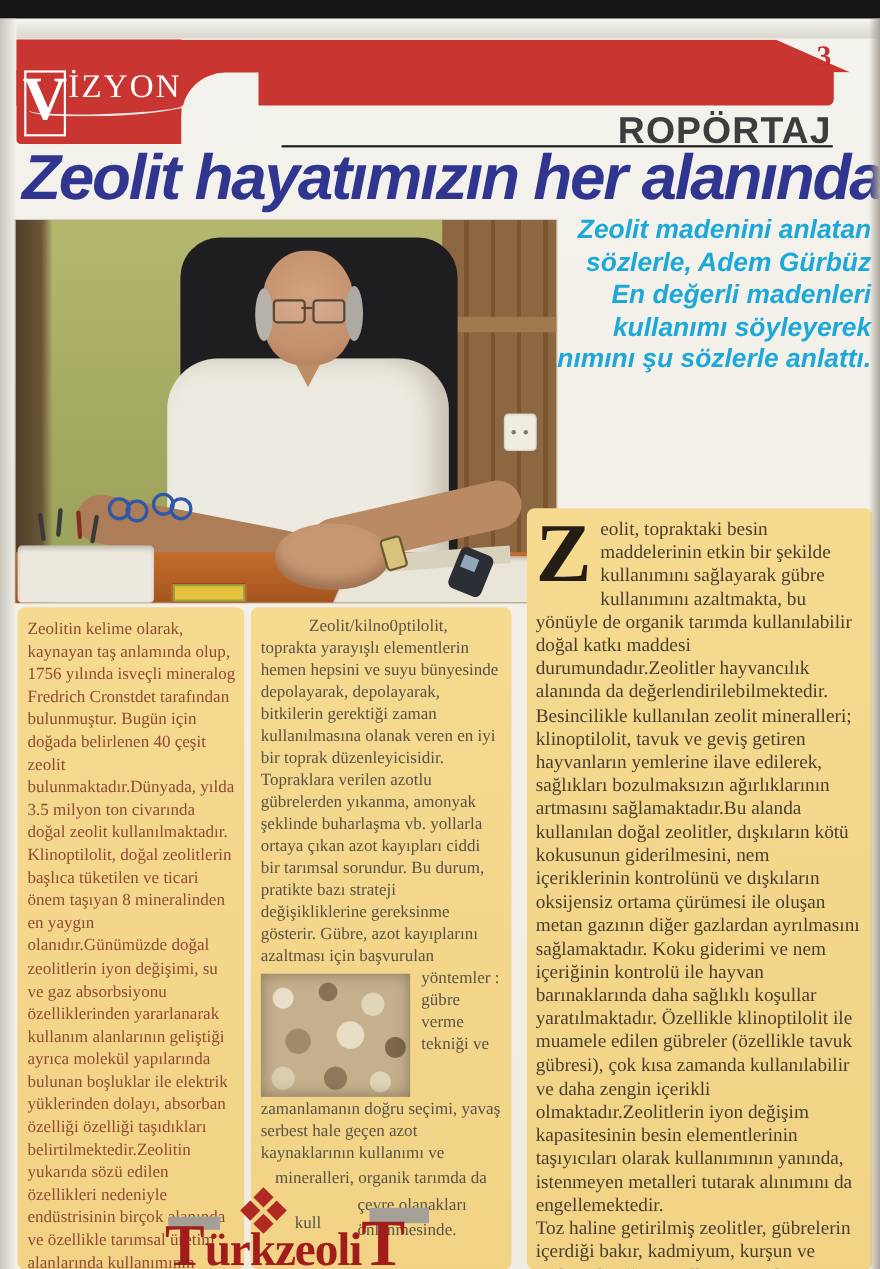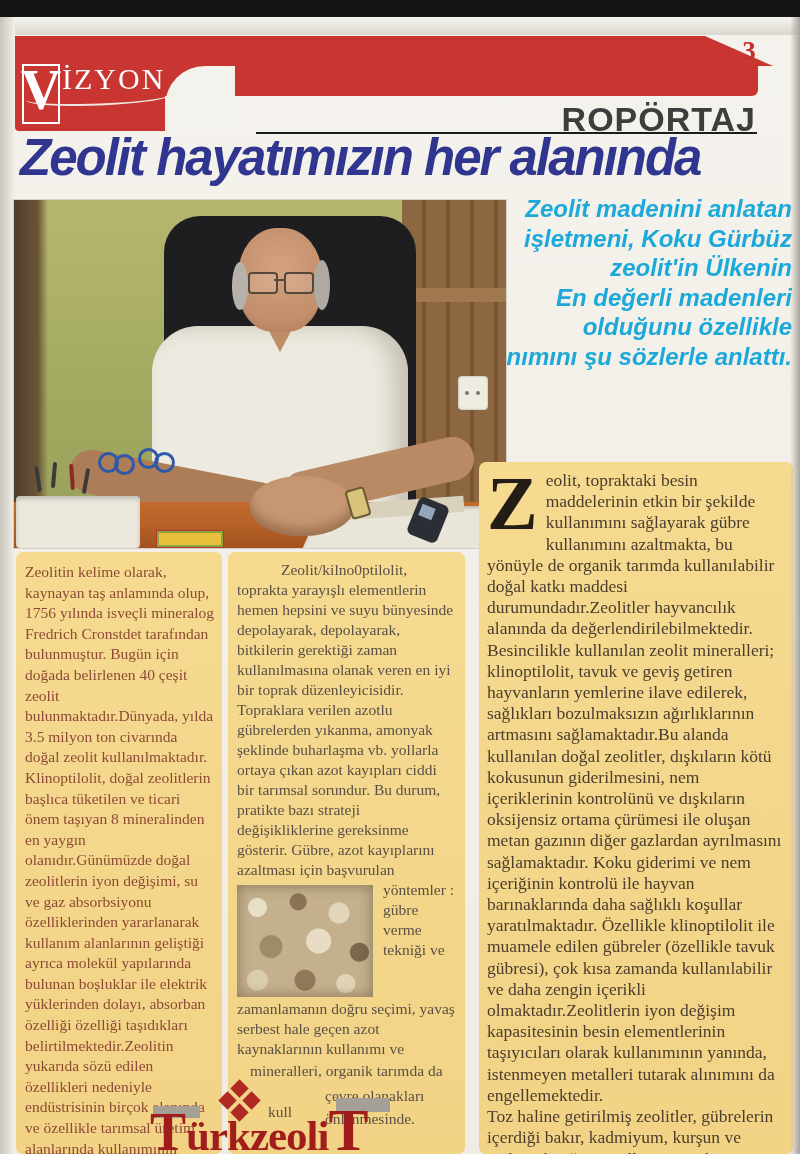--- a/index.html
+++ b/index.html
@@ -33,21 +33,21 @@
   .viz-rest{position:absolute;left:40px;top:6px;font-family:"Liberation Serif",serif;
             font-size:30px;letter-spacing:2px;color:#fff;}
   .viz-swoosh{position:absolute;left:4px;top:30px;width:150px;height:18px;
               border-bottom:2px solid #efe6e4;border-radius:0 0 100% 40%;}
   .section{position:absolute;right:44px;top:100px;font-family:"Liberation Sans",sans-serif;
            font-weight:800;font-size:34px;letter-spacing:1px;color:#3d3d3d;}
   .rule{position:absolute;left:256px;top:132px;width:501px;height:2px;background:#1c1c1c;}
   
   .headline{position:absolute;left:20px;top:128px;width:778px;white-space:nowrap;
             font-family:"Liberation Sans",sans-serif;font-style:italic;font-weight:bold;
-            font-size:51px;letter-spacing:-2px;color:#30368f;}
+            font-size:58px;letter-spacing:-2px;color:#30368f;}
   
   .intro{position:absolute;left:417px;top:194px;width:375px;text-align:right;
          font-family:"Liberation Sans",sans-serif;font-style:italic;font-weight:bold;
          font-size:24px;line-height:29.5px;color:#1ca9d9;}
   
   .photo{position:absolute;left:14px;top:200px;width:492px;height:348px;overflow:hidden;
          box-shadow:0 0 0 1px rgba(120,110,90,.25);}
   .ph-wall{position:absolute;inset:0;background:linear-gradient(180deg,#b5b76f 0%,#a3a961 55%,#99a059 100%);}
   .ph-wood{position:absolute;left:388px;top:0;width:104px;height:348px;
            background:repeating-linear-gradient(90deg,#8d6741 0 20px,#7a552f 20px 24px);}
@@ -156,24 +156,23 @@
   </div>
 
   <div class="pagenum">3</div>
   <div class="section">ROPÖRTAJ</div>
   <div class="rule"></div>
 
   <div class="headline">Zeolit hayatımızın her alanında</div>
 
   <div class="intro">
     <div>Zeolit madenini anlatan</div>
-    <div>işletmeni, Koku Gürbüz</div>
-    <div>zeolit'in Ülkenin</div>
+    <div>sözlerle, Adem Gürbüz</div>
     <div>En değerli madenleri</div>
-    <div>olduğunu özellikle</div>
+    <div>kullanımı söyleyerek</div>
     <div>tanımını şu sözlerle anlattı.</div>
   </div>
 
   <div class="photo">
     <div class="ph-wall"></div>
     <div class="ph-leftshade"></div>
     <div class="ph-wood"></div>
     <div class="ph-wood-rail"></div>
     <div class="ph-socket">
         <i style="left:7px;"></i>

